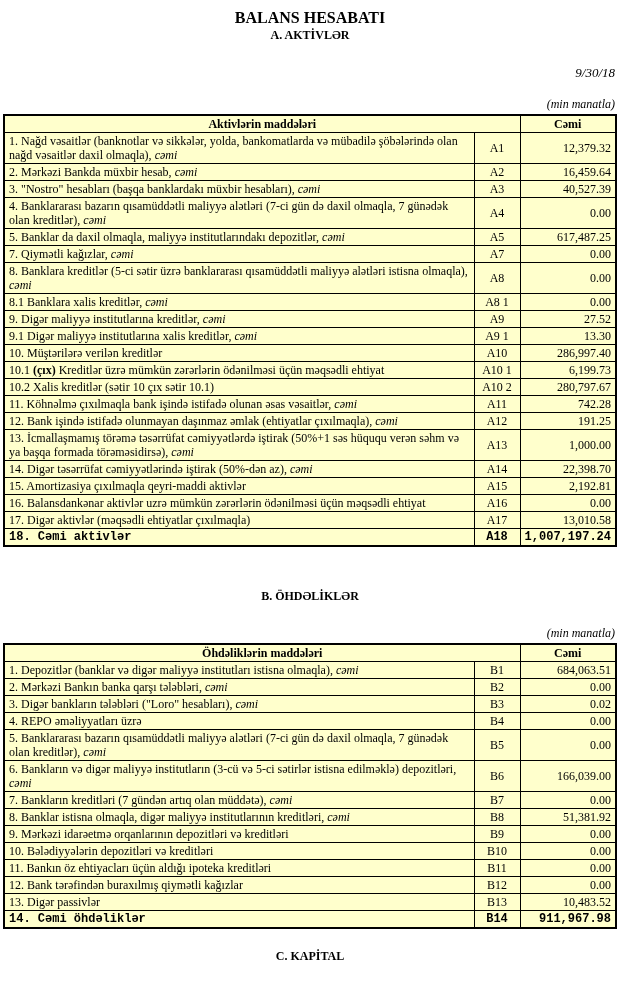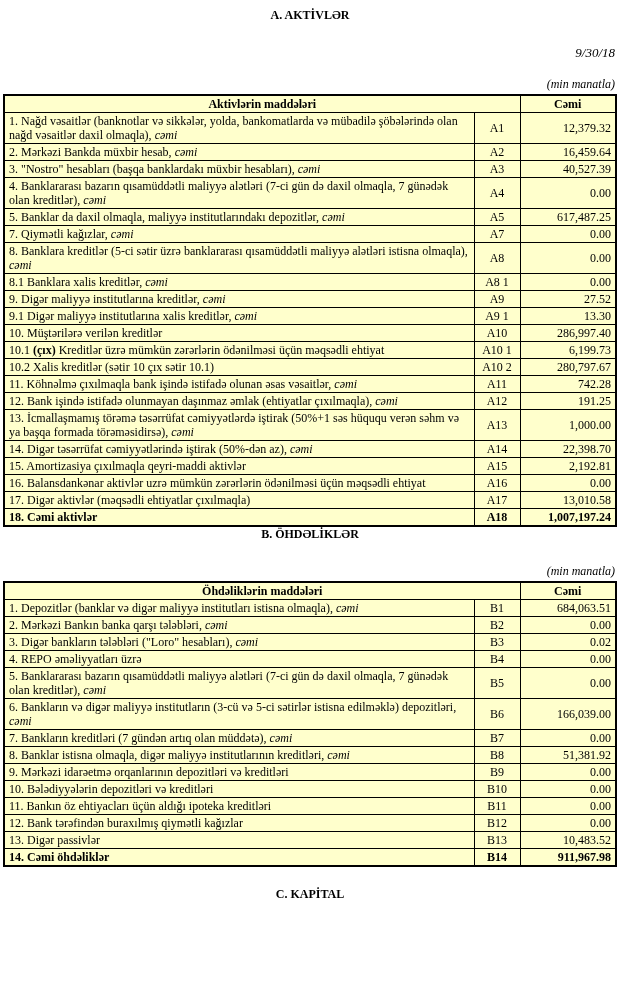--- a/index.html
+++ b/index.html
@@ -58,29 +58,30 @@
     vertical-align: middle;
     overflow: hidden;
   }
   table.fin .header-row td {
     font-weight: bold;
     text-align: center;
   }
   .label-cell { text-align: left; }
   .code-cell  { text-align: center; }
   .value-cell { text-align: right; padding-right: 6px; }
-  tr.bold-row td { font-weight: bold; }
-  .sec-b-title { margin-bottom: 22px; }
+  tr.bold-row td { font-weight: bold; font-family: Liberation Mono, monospace; }
+  .sec-b-title { margin-top: 42px; margin-bottom: 22px; }
   .sec-c-title { margin-top: 20px; margin-bottom: 8px; }
 </style>
 </head>
 <body>
 
 <div class="page">
 
+  <div class="doc-title">BALANS HESABATI</div>
   <div class="section-title">A. AKTİVLƏR</div>
 
   <div class="right-note date-note">9/30/18</div>
   <div class="right-note unit-note">(min manatla)</div>
 
   <table class="fin">
     <colgroup>
       <col>
       <col style="width:46px">
       <col style="width:96px">

